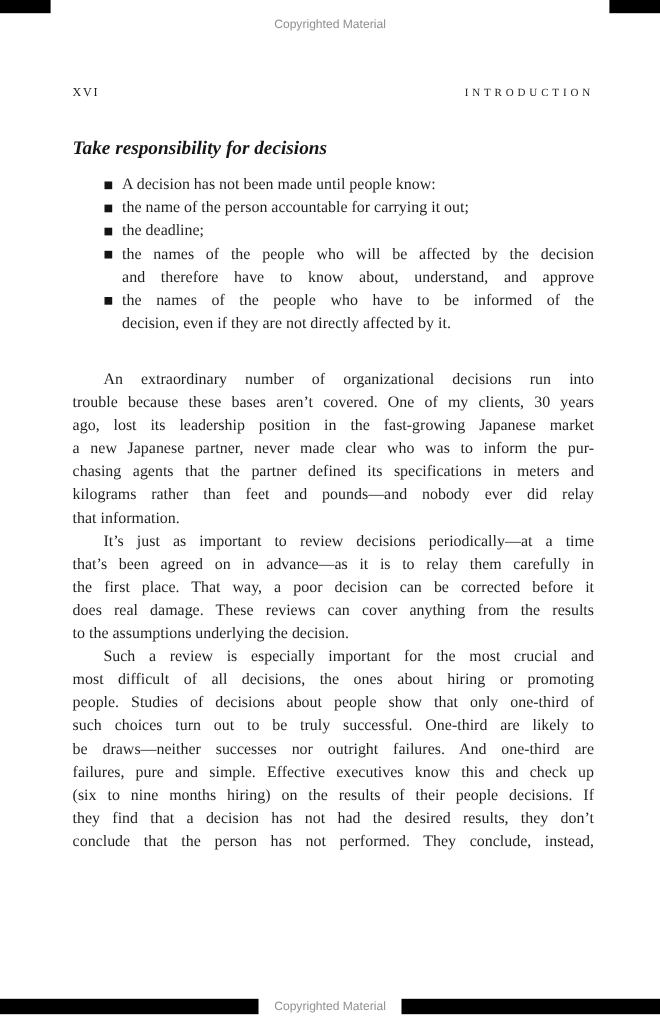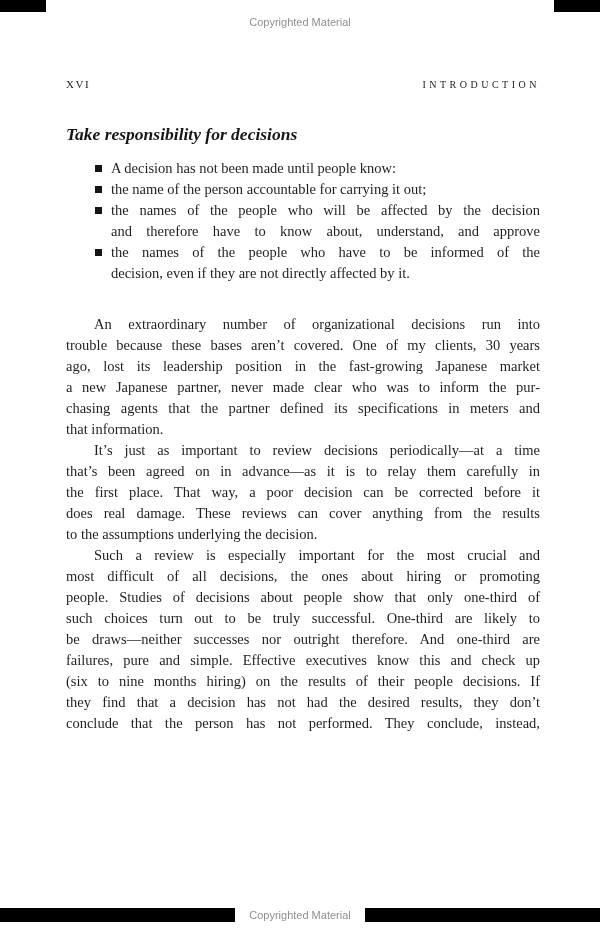--- a/index.html
+++ b/index.html
@@ -120,52 +120,57 @@
       <div class="bullet-item">
         <span class="marker"></span>
         <div class="lline">A decision has not been made until people know:</div>
       </div>
       <div class="bullet-item">
         <span class="marker"></span>
         <div class="lline">the name of the person accountable for carrying it out;</div>
       </div>
       <div class="bullet-item">
         <span class="marker"></span>
+        <div class="lline">the deadline;</div>
+      </div>
+      <div class="bullet-item">
+        <span class="marker"></span>
         <div class="jline">the names of the people who will be affected by the decision</div>
         <div class="jline">and therefore have to know about, understand, and approve</div>
       </div>
       <div class="bullet-item">
         <span class="marker"></span>
         <div class="jline">the names of the people who have to be informed of the</div>
         <div class="lline">decision, even if they are not directly affected by it.</div>
       </div>
     </div>
 
   <div class="body-block">
       <div class="paragraph">
         <div class="jline indent">An extraordinary number of organizational decisions run into</div>
         <div class="jline">trouble because these bases aren’t covered. One of my clients, 30 years</div>
         <div class="jline">ago, lost its leadership position in the fast-growing Japanese market</div>
         <div class="jline">a new Japanese partner, never made clear who was to inform the pur-</div>
         <div class="jline">chasing agents that the partner defined its specifications in meters and</div>
+        <div class="jline">kilograms rather than feet and pounds—and nobody ever did relay</div>
         <div class="lline">that information.</div>
       </div>
       <div class="paragraph">
         <div class="jline indent">It’s just as important to review decisions periodically—at a time</div>
         <div class="jline">that’s been agreed on in advance—as it is to relay them carefully in</div>
         <div class="jline">the first place. That way, a poor decision can be corrected before it</div>
         <div class="jline">does real damage. These reviews can cover anything from the results</div>
         <div class="lline">to the assumptions underlying the decision.</div>
       </div>
       <div class="paragraph">
         <div class="jline indent">Such a review is especially important for the most crucial and</div>
         <div class="jline">most difficult of all decisions, the ones about hiring or promoting</div>
         <div class="jline">people. Studies of decisions about people show that only one-third of</div>
         <div class="jline">such choices turn out to be truly successful. One-third are likely to</div>
-        <div class="jline">be draws—neither successes nor outright therefore. And one-third are</div>
+        <div class="jline">be draws—neither successes nor outright failures. And one-third are</div>
         <div class="jline">failures, pure and simple. Effective executives know this and check up</div>
         <div class="jline">(six to nine months hiring) on the results of their people decisions. If</div>
         <div class="jline">they find that a decision has not had the desired results, they don’t</div>
         <div class="jline">conclude that the person has not performed. They conclude, instead,</div>
       </div>
     </div>
 
   <div class="bottom-strip">
     <div class="scan-bar"></div>
     <div class="bottom-notice">Copyrighted Material</div>

